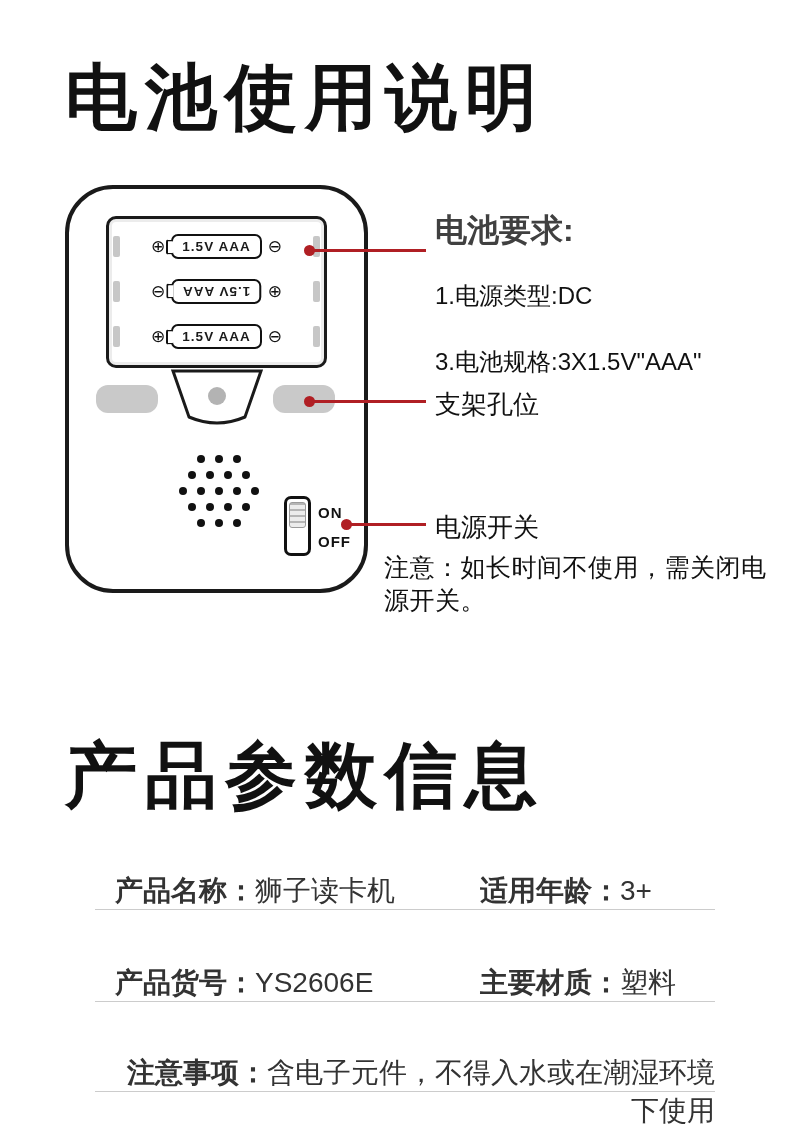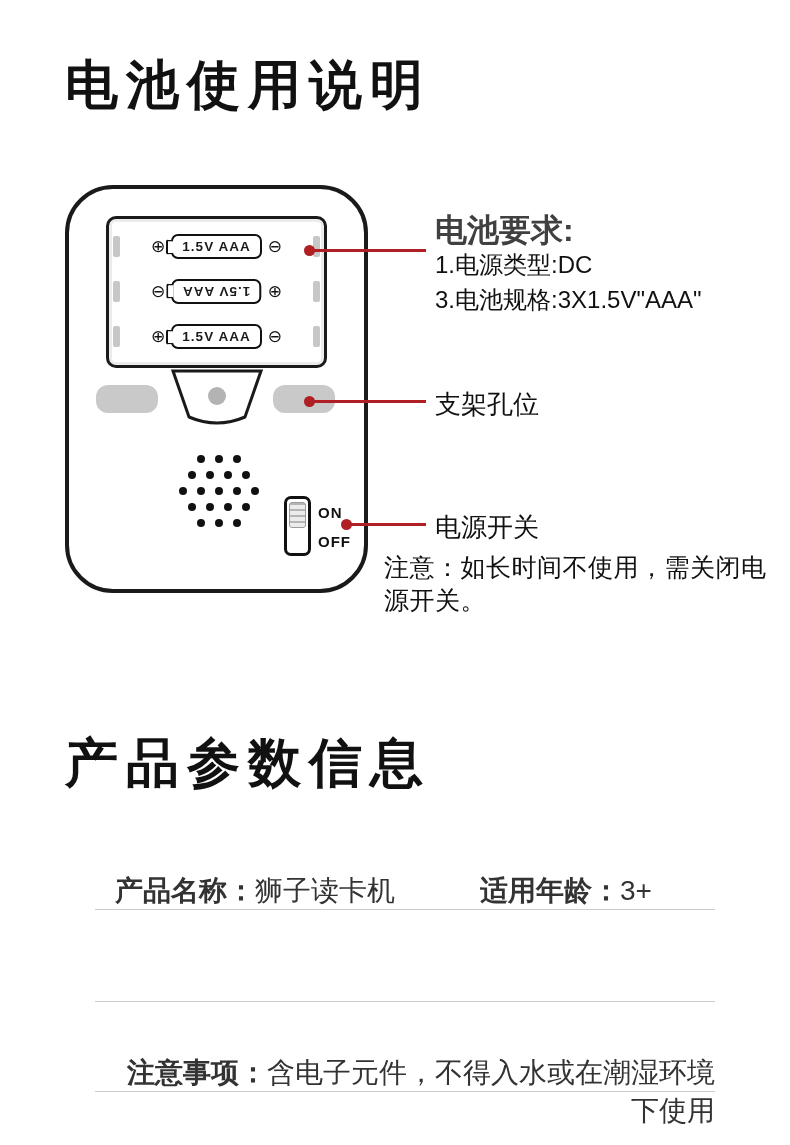--- a/index.html
+++ b/index.html
@@ -1,21 +1,21 @@
 <!DOCTYPE html>
 <html style="--red: #b01f24;"><head>
 <meta charset="utf-8">
 <style>
   * { margin:0; padding:0; box-sizing:border-box; }
   html,body { background:#fff; }
   body { font-family:"Liberation Sans","DejaVu Sans",sans-serif; color:#1a1a1a; }
   .page { position:relative; width:790px; height:1145px; background:#fff; overflow:hidden; margin:0 auto; }
 
   
-  .title { position:absolute; left:65px; font-weight:900; font-size:53px; letter-spacing:8px; color:#111; }
+  .title { position:absolute; left:65px; font-weight:900; font-size:72px; letter-spacing:8px; color:#111; }
   .t1 { top:50px; }
   .t2 { top:728px; }
 
   
   .device { position:absolute; left:65px; top:185px; width:303px; height:408px;
             border:4px solid #1a1a1a; border-radius:48px; background:#fff; }
   .compartment { position:absolute; left:37px; top:27px; width:221px; height:152px;
                  border:3px solid #1a1a1a; border-radius:10px; background:#fff;
                  box-shadow: inset 0 0 0 3px #ececec; padding:5px 0; }
   .bat-row { position:relative; height:45px; display:flex; align-items:center; justify-content:center; gap:6px; }
@@ -49,21 +49,21 @@
 
   
   .dot   { position:absolute; width:11px; height:11px; border-radius:50%; background:var(--red,#b01f24); }
   .rline { position:absolute; height:2.5px; background:var(--red,#b01f24); }
   .d1 { left:304px; top:245px; }  .l1 { left:313px; top:249px; width:113px; }
   .d2 { left:304px; top:396px; }  .l2 { left:313px; top:400px; width:113px; }
   .d3 { left:341px; top:519px; }  .l3 { left:350px; top:523px; width:76px; }
 
   .ann-block { position:absolute; left:435px; top:214px; }
   .ann-title { font-size:32px; font-weight:bold; color:#404040; line-height:33px; }
-  .ann-item  { font-size:24px; color:#111; line-height:35px; }
+  .ann-item  { font-size:24px; color:#111; line-height:35px;margin-top:31px; }
   .ann-single { position:absolute; left:435px; font-size:26px; color:#111; }
   .s1 { top:387px; }
   .s2 { top:510px; }
   .ann-note { position:absolute; left:384px; top:551px; font-size:25px; color:#111; letter-spacing:0.5px; }
 
   
   .tline { position:absolute; left:95px; width:620px; height:0; border-top:1.5px solid #cccccc; }
   .ln1 { top:909px; } .ln2 { top:1001px; } .ln3 { top:1091px; }
   .trow { position:absolute; left:115px; width:600px; font-size:28px; color:#333; }
   .r1 { top:872px; } .r2 { top:964px; } .r3 { top:1054px;text-align:right; }
@@ -162,20 +162,26 @@
   <h1 class="title t2">产品参数信息</h1>
 
   <div class="trow r1">
     <span class="plabel">产品名称：</span><span class="pvalue">狮子读卡机</span>
     <span class="cell-right">
       <span class="plabel">适用年龄：</span><span class="pvalue">3+</span>
     </span>
   </div>
   <div class="tline ln1"></div>
 
+  <div class="trow r2">
+    <span class="plabel">产品货号：</span><span class="pvalue">YS2606E</span>
+    <span class="cell-right">
+      <span class="plabel">主要材质：</span><span class="pvalue">塑料</span>
+    </span>
+  </div>
   <div class="tline ln2"></div>
 
   <div class="trow r3">
     <span class="plabel">注意事项：</span><span class="pvalue">含电子元件，不得入水或在潮湿环境下使用</span>
   </div>
   <div class="tline ln3"></div>
 
 </div>
 
 </body></html>

